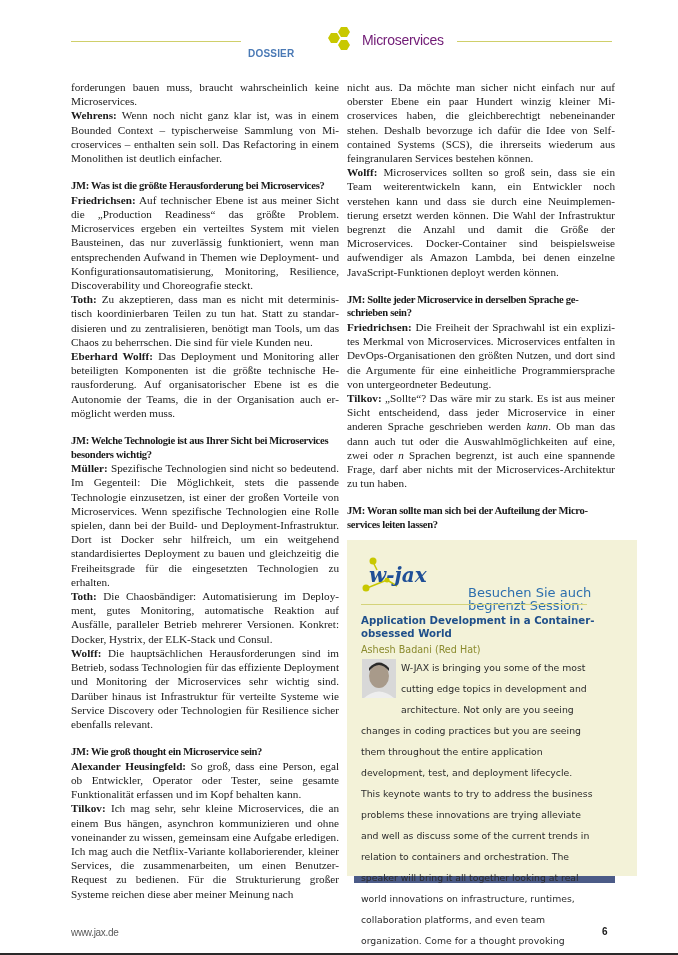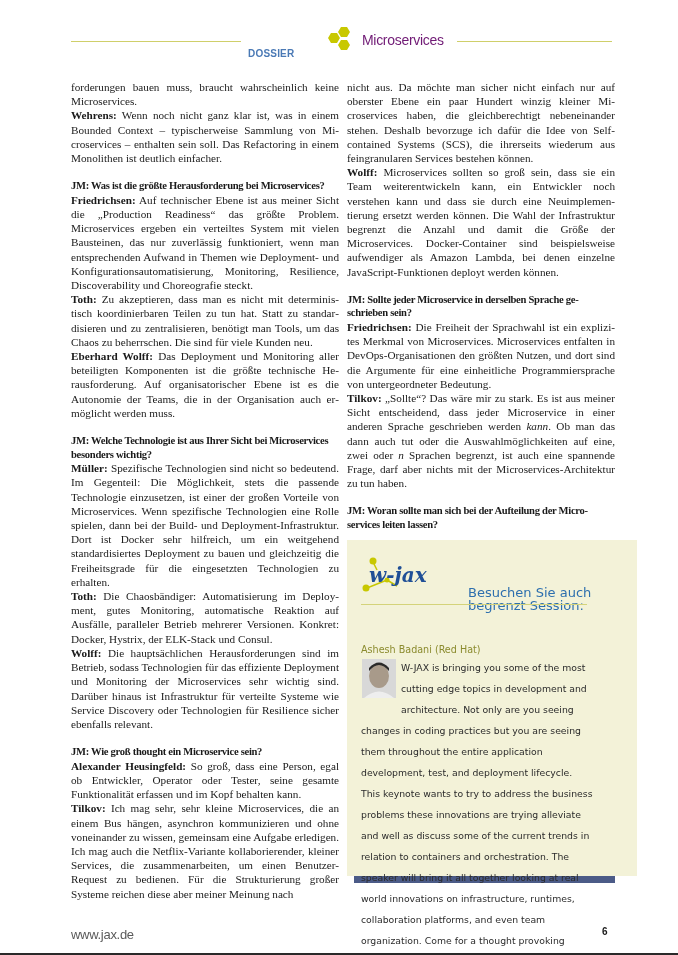--- a/index.html
+++ b/index.html
@@ -22,21 +22,21 @@
   .box { position:absolute; left:347px; top:540px; width:290px; height:336px; background:#f3f2d8; font-family:"DejaVu Sans", sans-serif; }
   .wjax-logo { position:absolute; left:12px; top:16px; width:75px; height:36px; }
   .visit-text { position:absolute; left:121px; top:20px; font-size:13px; line-height:12.6px; color:#2d6fae;margin-top:27px; }
   .box-rule { position:absolute; left:14px; top:64px; width:226px; height:1px; background:#d4d37a; }
   .session-title { position:absolute; left:14px; top:75px; width:235px; font-size:10.2px; line-height:12.6px; font-weight:bold; color:#1f4f8a; }
   .session-speaker { position:absolute; left:14px; top:104px; font-size:9.6px; color:#8b8b2e;text-align:center; }
   .speaker-photo { position:absolute; left:15px; top:119px; width:34px; height:39px; background:linear-gradient(#cfcfcf,#9b9b9b); overflow:hidden; }
   .session-desc { position:absolute; left:14px; top:117px; width:233px; font-size:9.3px; line-height:21px; color:#2b2b2b; }
   .session-desc .float-spacer { float:left; width:40px; height:50px; }
 
-  .footer-url { position:absolute; left:71px; top:927px; font-family:"Liberation Sans", sans-serif; font-size:13px; color:#5a5a5a; letter-spacing:-0.3px; }
+  .footer-url { position:absolute; left:71px; top:927px; font-family:"Liberation Sans", sans-serif; font-size:10px; color:#5a5a5a; letter-spacing:-0.3px; }
   .footer-page { position:absolute; left:602px; top:926px; font-family:"Liberation Sans", sans-serif; font-weight:bold; font-size:10px; color:#1a1a1a; }
   .bottom-bar { position:absolute; left:0; top:953px; width:678px; height:2px; background:#2a2a2a; }
   em { }
 </style>
 </head>
 <body>
 
 <div class="hdr-line hdr-left"></div>
 <div class="hdr-dossier">DOSSIER</div>
 <svg class="hdr-hex" viewBox="0 0 36 34">
@@ -81,20 +81,21 @@
     <circle cx="14" cy="5" r="3.5" fill="#c8c800"></circle>
     <circle cx="7" cy="32" r="3.5" fill="#c8c800"></circle>
     <circle cx="28" cy="24" r="2.5" fill="#c8c800"></circle>
     <text x="10" y="26" font-family="DejaVu Serif, serif" font-style="italic" font-weight="bold" font-size="20" fill="#1f4f96">w-jax</text>
   </svg>
   <div class="visit-text">
     <div>Besuchen Sie auch</div>
     <div>begrenzt Session:</div>
   </div>
   <div class="box-rule"></div>
+  <div class="session-title">Application Development in a Container-obsessed World</div>
   <div class="session-speaker">Ashesh Badani (Red Hat)</div>
   <div class="session-desc">
     <div class="float-spacer"></div><span>W-JAX is bringing you some of the most cut­ting edge topics in development and architec­ture. Not only are you seeing changes in co­ding practices but you are seeing them throughout the entire application development, test, and deployment lifecycle. This keynote wants to try to address the business problems these innovations are trying alleviate and well as discuss some of the current trends in relation to containers and orchestration. The speaker will bring it all together looking at real world innovations on infrastructure, runtimes, collaboration platforms, and even team organization. Come for a thought provoking overview of where we are going in application development from soup to nuts with a demo or two to highlight what can be achieved today. Netflix make short work of that complexity with Spring Boot and Spring Cloud.</span>
   </div>
   <div class="speaker-photo">
     <svg width="34" height="39" viewBox="0 0 34 39">
       <rect width="34" height="39" fill="#d8d8d8"></rect>
       <ellipse cx="17" cy="17" rx="10" ry="12" fill="#a89a8a"></ellipse>
       <path d="M7 12 Q17 0 27 12 L27 9 Q17 -2 7 9 Z" fill="#2a2a2a"></path>
       <path d="M2 39 Q17 26 32 39 Z" fill="#eeeeee"></path>

